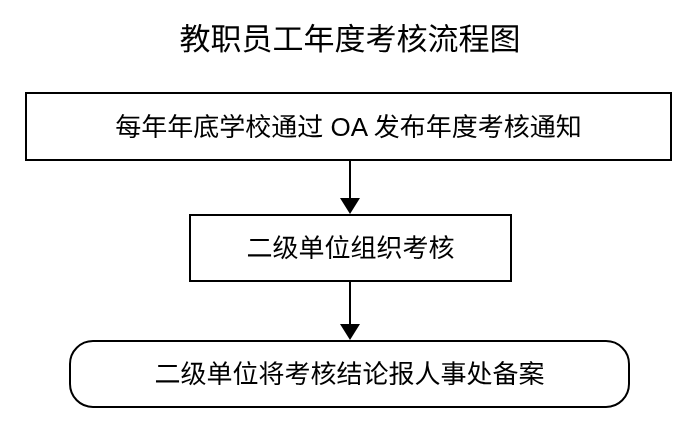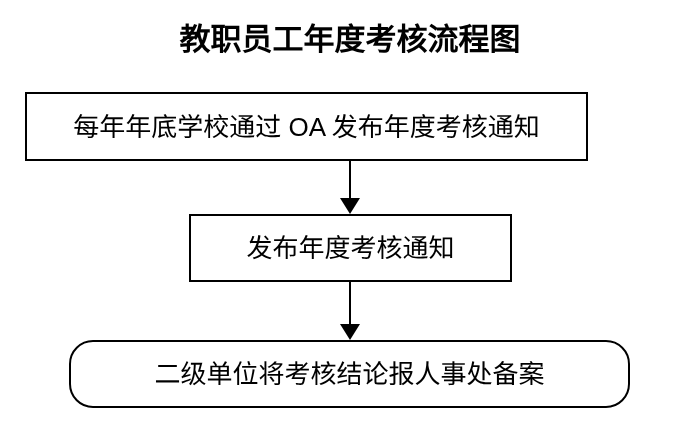--- a/index.html
+++ b/index.html
@@ -24,21 +24,21 @@
   }
 
   
   .chart-title {
     position: absolute;
     left: 0;
     top: 20px;
     width: 700px;
     text-align: center;
     font-size: 31px;
-    font-weight: bold;
+    font-weight: normal;
     line-height: 40px;
     letter-spacing: 0px;
     color: #000000;
     white-space: nowrap;
   }
 
   
   .node-box {
     position: absolute;
     box-sizing: border-box;
@@ -53,21 +53,21 @@
     font-size: 26px;
     font-weight: normal;
     line-height: 30px;
     color: #000000;
     white-space: nowrap;
   }
 
   #node-1 {
     left: 25px;
     top: 92px;
-    width: 563px;
+    width: 647px;
     height: 69px;
   }
   #node-2 {
     left: 189px;
     top: 214px;
     width: 323px;
     height: 68px;
   }
   #node-3 {
     left: 69px;
@@ -124,21 +124,21 @@
   <div class="node-box" id="node-1">
     <span class="node-label">每年年底学校通过 OA 发布年度考核通知</span>
   </div>
 
   <div class="connector" id="connector-1">
     <div class="conn-line"></div>
     <div class="conn-head"></div>
   </div>
 
   <div class="node-box" id="node-2">
-    <span class="node-label">发布年度考核通知</span>
+    <span class="node-label">二级单位组织考核</span>
   </div>
 
   <div class="connector" id="connector-2">
     <div class="conn-line"></div>
     <div class="conn-head"></div>
   </div>
 
   <div class="node-box" id="node-3">
     <span class="node-label">二级单位将考核结论报人事处备案</span>
   </div>

